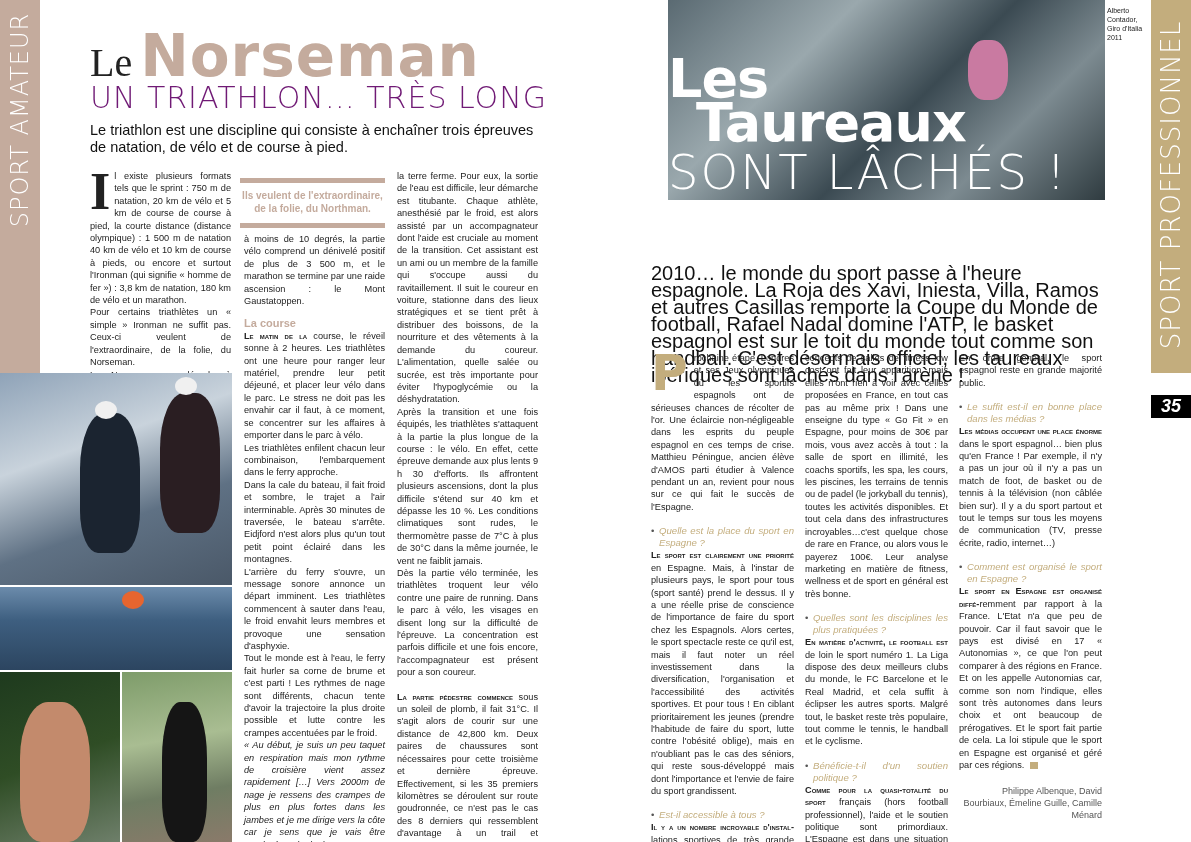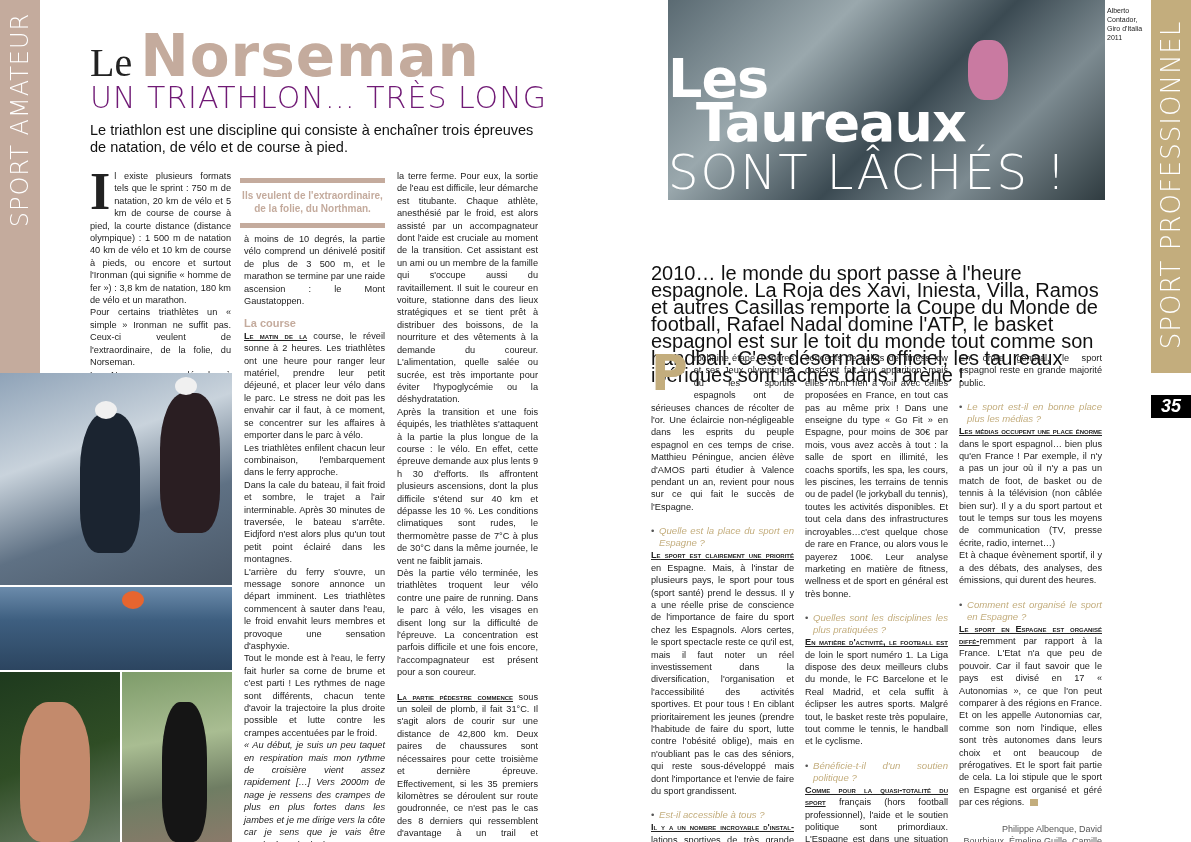--- a/index.html
+++ b/index.html
@@ -18,21 +18,21 @@
   .t-le{font-family:Liberation Serif, serif;font-weight:200;font-size:40px;color:#222;vertical-align:baseline;}
   .t-norseman{font-family:"DejaVu Sans",sans-serif;font-weight:bold;font-size:58px;color:#c4ab9d;letter-spacing:1px;margin-left:8px;}
   .t-sub{font-family:"DejaVu Sans",sans-serif;font-size:30px;color:#701a75;letter-spacing:1px;margin-top:-8px;line-height:32px;text-transform:uppercase;font-weight:300;}
   .lead-left{left:90px;top:122px;width:450px;font-family:"Liberation Sans",sans-serif;font-size:14.5px;line-height:17px;color:#111;}
   
   .col{position:absolute;font-family:"Liberation Sans",sans-serif;font-size:9.2px;line-height:12.4px;text-align:justify;color:#222;}
   .col p{margin:0;}
   .col p.gap{margin-top:12px;}
   .dropcap{float:left;font-family:"Liberation Serif",serif;font-weight:bold;font-size:52px;line-height:40px;margin:2px 4px 0 0;}
   .dropcap-gold{float:left;font-family:"DejaVu Sans",sans-serif;font-weight:bold;font-size:50px;line-height:38px;margin:2px 6px 0 0;color:#c3ad7d;}
-  .sc{font-variant:small-caps;font-weight:bold;text-decoration:underline;}
+  .sc{font-variant:small-caps;font-weight:bold;}
   .quote-box{position:absolute;left:240px;top:178px;width:145px;height:58px;}
   .quote-box .bar{height:5px;background:#c4ab9d;}
   .quote-box .txt{font-family:"Liberation Sans",sans-serif;font-weight:bold;font-size:10px;line-height:13px;color:#c4ab9d;text-align:center;padding:6px 0 8px;}
   .section-head{font-family:"Liberation Sans",sans-serif;font-size:11px;color:#c4ab9d;font-weight:bold;margin-top:10px;}
   .q-head{color:#c3ad7d;font-style:italic;font-size:9.6px;line-height:12px;margin-top:12px;padding-left:8px;position:relative;}
   .q-head:before{content:"•";position:absolute;left:0;top:0;color:#555;font-style:normal;}
   .endmark{display:inline-block;width:8px;height:7px;margin-left:6px;vertical-align:middle;}
   .byline{font-family:"Liberation Sans",sans-serif;font-size:9px;color:#555;text-align:right;margin-top:14px;line-height:12px;}
   
   .photo{position:absolute;overflow:hidden;}
@@ -144,19 +144,18 @@
 <div class="col" style="left:805px;top:352px;width:143px;">
   <p>concepts de salles de fitness low cost ont fait leur apparition, mais elles n'ont rien à voir avec celles proposées en France, en tout cas pas au même prix ! Dans une enseigne du type « Go Fit » en Espagne, pour moins de 30€ par mois, vous avez accès à tout : la salle de sport en illimité, les coachs sportifs, les spa, les cours, les piscines, les terrains de tennis ou de padel (le jorkyball du tennis), toutes les activités disponibles. Et tout cela dans des infrastructures incroyables…c'est quelque chose de rare en France, ou alors vous le payerez 100€. Leur analyse marketing en matière de fitness, wellness et de sport en général est très bonne.</p>
   <div class="q-head">Quelles sont les disciplines les plus pratiquées ?</div>
   <p><span class="sc">En matière d'activité, le football est</span> <span>de loin le sport numéro 1. La Liga dispose des deux meilleurs clubs du monde, le FC Barcelone et le Real Madrid, et cela suffit à éclipser les autres sports. Malgré tout, le basket reste très populaire, tout comme le tennis, le handball et le cyclisme.</span></p>
   <div class="q-head">Bénéficie-t-il d'un soutien politique ?</div>
   <p><span class="sc">Comme pour la quasi-totalité du sport</span> <span>français (hors football professionnel), l'aide et le soutien politique sont primordiaux. L'Espagne est dans une situation économique difficile et de plus en plus d'initiatives sont d'ordre privé.</span></p>
 </div>
 
 <div class="col" style="left:959px;top:352px;width:143px;">
   <p>En ordre général, le sport espagnol reste en grande majorité public.</p>
-  <div class="q-head">Le sport est-il en bonne place plus les médias ?</div>
+  <div class="q-head">Le suffit est-il en bonne place dans les médias ?</div>
   <p><span class="sc">Les médias occupent une place énorme</span> <span>dans le sport espagnol… bien plus qu'en France ! Par exemple, il n'y a pas un jour où il n'y a pas un match de foot, de basket ou de tennis à la télévision (non câblée bien sur). Il y a du sport partout et tout le temps sur tous les moyens de communication (TV, presse écrite, radio, internet…)</span></p>
-  <p>Et à chaque évènement sportif, il y a des débats, des analyses, des émissions, qui durent des heures.</p>
   <div class="q-head">Comment est organisé le sport en Espagne ?</div>
   <p><span class="sc">Le sport en Espagne est organisé diffé-</span><span>remment par rapport à la France. L'Etat n'a que peu de pouvoir. Car il faut savoir que le pays est divisé en 17 « Autonomias », ce que l'on peut comparer à des régions en France. Et on les appelle Autonomias car, comme son nom l'indique, elles sont très autonomes dans leurs choix et ont beaucoup de prérogatives. Et le sport fait partie de cela. La loi stipule que le sport en Espagne est organisé et géré par ces régions.</span><span class="endmark" style="background:#c3ad7d;"></span></p>
   <div class="byline">Philippe Albenque, David Bourbiaux, Émeline Guille, Camille Ménard</div>
 </div>
 
 </body></html>

